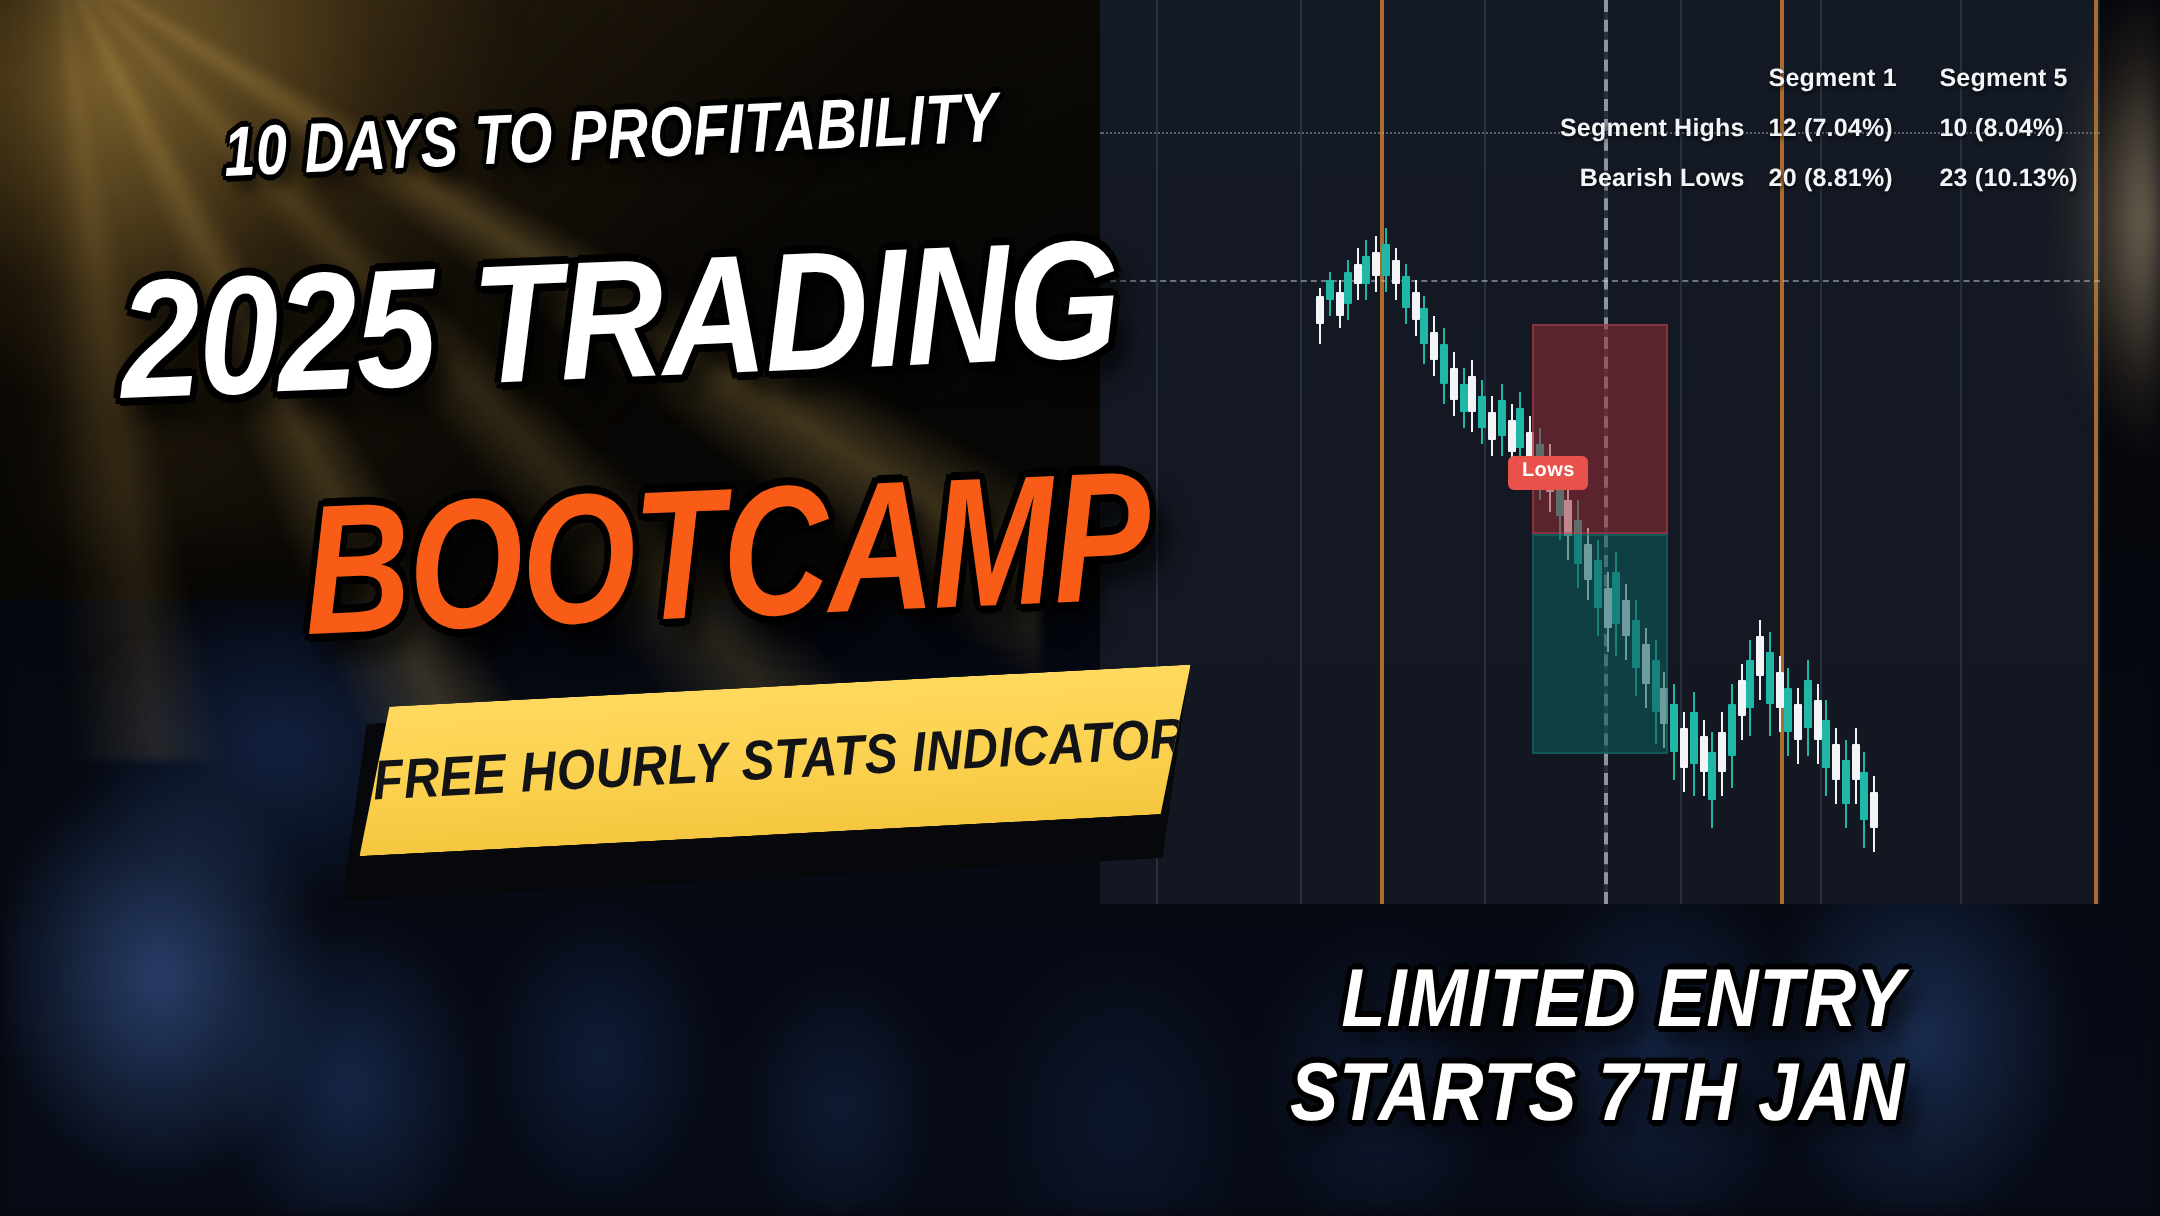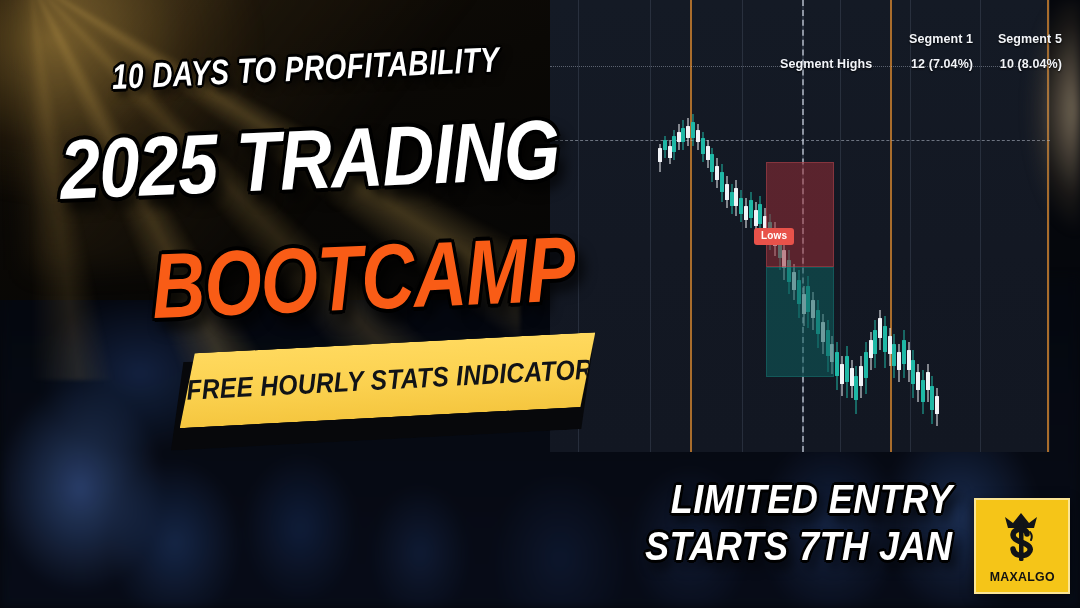--- a/index.html
+++ b/index.html
@@ -93,21 +93,21 @@
   
   .stats{
     position:absolute; left:780px; top:26px; width:282px;
     font-family:"Liberation Sans", sans-serif;
     color:#f2f4f8; font-size:12.5px; letter-spacing:.1px;
     text-shadow:0 1px 2px rgba(0,0,0,.85);
   }
   .stats table{ border-collapse:collapse; width:100%; }
   .stats th, .stats td{ padding:5.5px 0; font-weight:700; white-space:nowrap; }
   .stats .rowlabel{ text-align:right; padding-right:12px; width:98px; }
-  .stats .val{ text-align:right; }
+  .stats .val{ text-align:left; }
   .stats thead th{ font-weight:700; text-align:center; }
 
   
   .tl-wrap{ position:absolute; left:0; top:0; width:700px; height:470px; }
 
   .line-kicker{
     position:absolute; left:112px; top:57px;
     transform:rotate(-2.6deg); transform-origin:left center;
     font-size:35px; font-weight:700; font-style:italic;
     letter-spacing:.5px; color:#fff;
@@ -484,20 +484,25 @@
           <th class="val">Segment 1</th>
           <th class="val">Segment 5</th>
         </tr>
       </thead>
       <tbody id="stats-body">
           <tr>
             <td class="rowlabel">Segment Highs</td>
             <td class="val">12 (7.04%)</td>
             <td class="val">10 (8.04%)</td>
           </tr>
+          <tr>
+            <td class="rowlabel">Bearish Lows</td>
+            <td class="val">20 (8.81%)</td>
+            <td class="val">23 (10.13%)</td>
+          </tr>
         </tbody>
     </table>
   </div>
 
   <div class="flare"></div>
   <div class="flare2"></div>
 
   <div class="tl-wrap">
     <div class="line-kicker">10 DAYS TO PROFITABILITY</div>
     <div class="line-main">2025 TRADING</div>
@@ -509,25 +514,14 @@
     <div class="banner-face">
       <span class="banner-text">FREE HOURLY STATS INDICATOR</span>
     </div>
   </div>
 
   <div class="cta">
     <div class="l1">LIMITED ENTRY</div>
     <div class="l2">STARTS 7TH JAN</div>
   </div>
 
-  <div class="logo">
-    <svg class="logo-mark" viewBox="0 0 56 58">
-      <path d="M14 18 L11 7 L19 13 L27 3 L35 13 L43 7 L40 18 Z" fill="#111317"></path>
-      <path d="M24.5 15 L30 15 L29 21 L24 21 Z" fill="#111317"></path>
-      <path d="M33 24 C33 20 28 18.5 24 19.5 C19 20.8 17.5 26 21 29 C24.5 32 33 33 35.5 37
-               C38 41.5 33 46 27 45.5 C22 45 19.5 42.5 19 39" stroke="#111317" stroke-width="5.5" fill="none" stroke-linecap="round"></path>
-      <rect x="25" y="13" width="4.5" height="38" rx="1.5" fill="#111317"></rect>
-      <path d="M36 22 q3 4 1 8" stroke="#111317" stroke-width="2" fill="none" stroke-linecap="round"></path>
-    </svg>
-    <div class="logo-text">MAXALGO</div>
-  </div>
 
 </div>
 
 </body></html>

